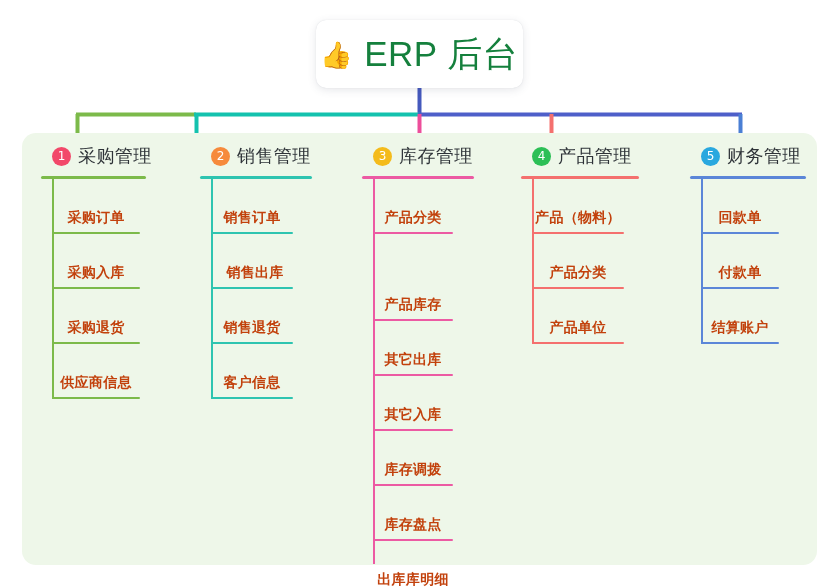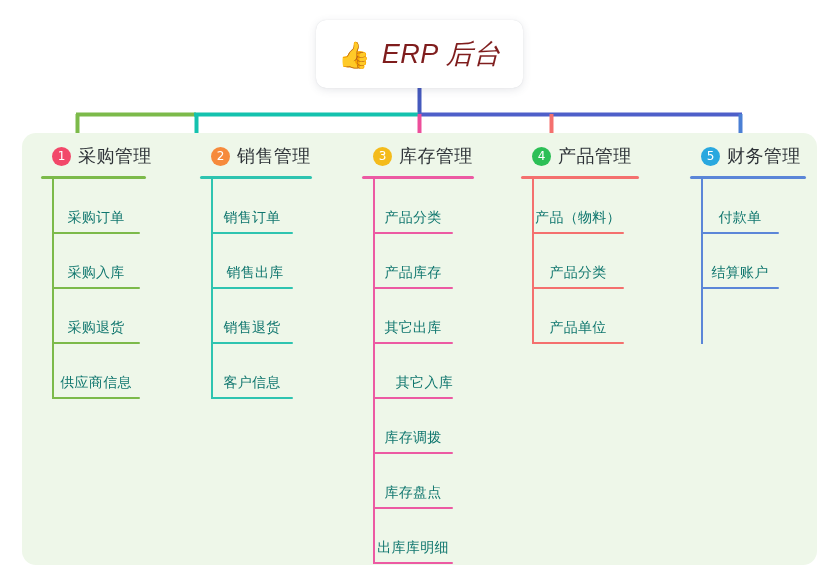--- a/index.html
+++ b/index.html
@@ -38,25 +38,24 @@
     gap: 11px;
     box-sizing: border-box;
   }
   .root-emoji {
     font-size: 26px;
     line-height: 1;
     display: inline-block;
     transform: translateY(1px);
   }
   .root-title {
-    font-size: 27px;
-    color: #7f1d1d;
+    font-size: 35px;
+    color: #15803d;
     letter-spacing: 0.5px;
     white-space: nowrap;
-    font-style: italic;
   }
 
   
   #connectors {
     position: absolute;
     left: 0; top: 0;
     width: 839px;
     height: 588px;
     pointer-events: none;
   }
@@ -121,24 +120,25 @@
     position: relative;
     height: 55px;
     box-sizing: border-box;
     margin-left: 11px;
     display: flex;
     align-items: flex-end;
     justify-content: center;
   }
   .leaf-label {
     font-size: 14px;
-    color: #0f766e;
+    color: #c2410c;
     white-space: nowrap;
     padding-bottom: 7px;
     letter-spacing: 0.3px;
+    font-weight: bold;
   }
   .leaf-rule {
     position: absolute;
     left: 0;
     bottom: 0;
     height: 2px;
     width: 100%;
     border-radius: 1px;
   }
 </style>
@@ -227,29 +227,29 @@
           <span class="badge" style="background: rgb(244, 187, 27);">3</span>
           <span class="col-title">库存管理</span>
         </div>
         <div class="head-rule" style="background: rgb(236, 90, 163); width: 112px;"></div>
         <div class="items">
           <div class="rail" style="background: rgb(236, 90, 163); height: 385px;"></div>
           <div class="leaf" style="width: 80px;">
             <span class="leaf-label">产品分类</span>
             <div class="leaf-rule" style="background: rgb(236, 90, 163);"></div>
           </div>
-          <div class="leaf" style="width: 80px;">
+          <div class="leaf" style="width: 80px; margin-top: 32px;">
             <span class="leaf-label">产品库存</span>
             <div class="leaf-rule" style="background: rgb(236, 90, 163);"></div>
           </div>
           <div class="leaf" style="width: 80px;">
             <span class="leaf-label">其它出库</span>
             <div class="leaf-rule" style="background: rgb(236, 90, 163);"></div>
           </div>
-          <div class="leaf" style="width: 80px; justify-content: flex-end;">
+          <div class="leaf" style="width: 80px;">
             <span class="leaf-label">其它入库</span>
             <div class="leaf-rule" style="background: rgb(236, 90, 163);"></div>
           </div>
           <div class="leaf" style="width: 80px;">
             <span class="leaf-label">库存调拨</span>
             <div class="leaf-rule" style="background: rgb(236, 90, 163);"></div>
           </div>
           <div class="leaf" style="width: 80px;">
             <span class="leaf-label">库存盘点</span>
             <div class="leaf-rule" style="background: rgb(236, 90, 163);"></div>
@@ -283,20 +283,24 @@
         </div>
       </div>
       <div class="column" style="left: 690px;">
         <div class="col-head">
           <span class="badge" style="background: rgb(41, 168, 223);">5</span>
           <span class="col-title">财务管理</span>
         </div>
         <div class="head-rule" style="background: rgb(91, 134, 216); width: 116px;"></div>
         <div class="items">
           <div class="rail" style="background: rgb(91, 134, 216); height: 165px;"></div>
+          <div class="leaf" style="width: 78px;">
+            <span class="leaf-label">回款单</span>
+            <div class="leaf-rule" style="background: rgb(91, 134, 216);"></div>
+          </div>
           <div class="leaf" style="width: 78px; text-align: right;">
             <span class="leaf-label">付款单</span>
             <div class="leaf-rule" style="background: rgb(91, 134, 216);"></div>
           </div>
           <div class="leaf" style="width: 78px;">
             <span class="leaf-label">结算账户</span>
             <div class="leaf-rule" style="background: rgb(91, 134, 216);"></div>
           </div>
         </div>
       </div>

